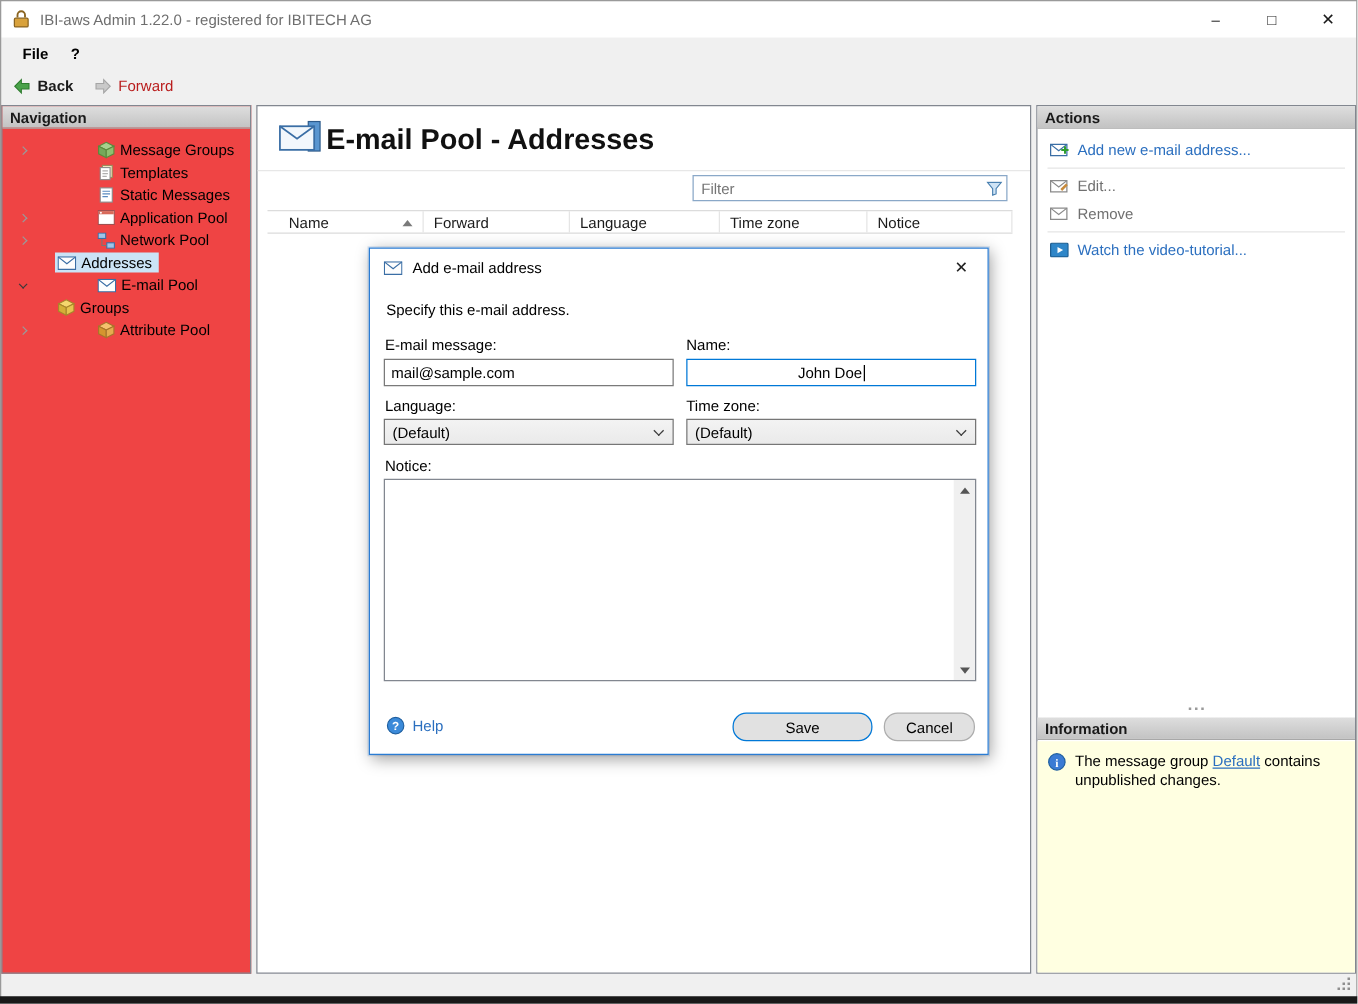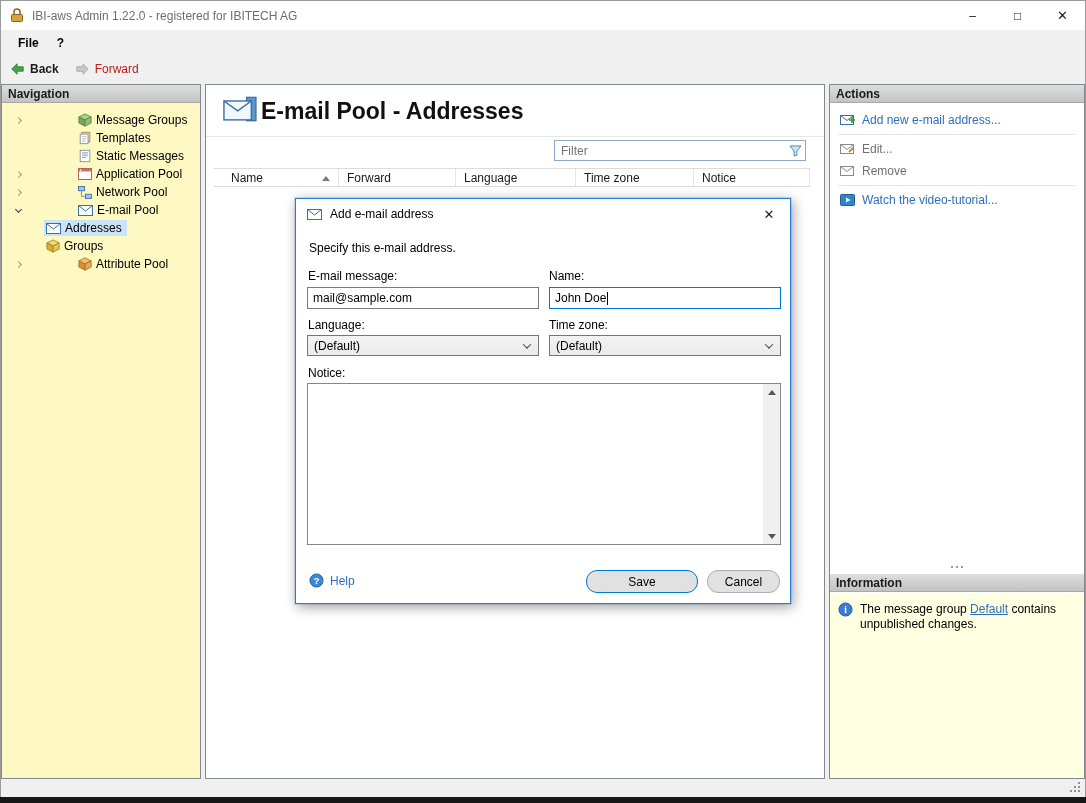--- a/index.html
+++ b/index.html
@@ -19,21 +19,21 @@
   
   .menubar { position:absolute; left:1px; top:30px; right:1px; height:25px; display:flex; align-items:center; padding-left:8px; }
   .menu-item { padding:3px 9px;font-weight:bold; }
   .toolbar { position:absolute; left:1px; top:55px; right:1px; height:28px; display:flex; align-items:center; padding-left:9px; gap:16px; }
   .tool-btn { display:flex; align-items:center; gap:5px; font-weight:700; color:#1a1a1a; }
   .tool-btn.disabled { color:#b91c1c; font-weight:400; }
 
   
   .panel-header { height:18px; background:linear-gradient(#dedede,#c3c3c3); border-bottom:1px solid #a8a8a8;
                   font-weight:700; color:#1a1a1a; padding:2px 6px; }
-  .nav-panel   { position:absolute; left:1px;  top:84px; width:200px; height:695px; background:#fef9c3; border:1px solid #828790; }
+  .nav-panel   { position:absolute; left:1px;  top:84px; width:200px; height:695px; background:#ef4444; border:1px solid #828790; }
   .center-panel{ position:absolute; left:205px; top:84px; width:620px; height:695px; background:#fff; border:1px solid #828790; }
   .right-panel { position:absolute; left:829px; top:84px; width:256px; height:695px; background:#fff; border:1px solid #828790; }
 
   
   .tree { padding-top:8px; }
   .tree-row { height:18px; display:flex; align-items:center; }
   .lvl0 { padding-left:6px;gap:48px; }
   .lvl1 { padding-left:42px; }
   .chev-box { width:20px; display:flex; justify-content:center; align-items:center; }
   .chev { width:5px; height:5px; border-right:1px solid #9a9a9a; border-bottom:1px solid #9a9a9a; transform:rotate(-45deg); }
@@ -210,40 +210,40 @@
       <span class="tree-item-inner">
         <svg class="ticon" width="14" height="13" viewBox="0 0 16 15">
             <rect x="0.5" y="0.5" width="7" height="5" fill="#9ec4e8" stroke="#3a6ea5"></rect>
             <rect x="8.5" y="9.5" width="7" height="5" fill="#9ec4e8" stroke="#3a6ea5"></rect>
             <path d="M4 6 V12 H8.5" stroke="#777" fill="none"></path>
           </svg>
         <span class="tree-label">Network Pool</span>
       </span>
     </div>
 
+    <div class="tree-row lvl1 selected">
+      <span class="tree-item-inner">
+        <svg class="ticon" width="15" height="11" viewBox="0 0 15 11">
+            <rect x="0.5" y="0.5" width="14" height="10" fill="#fdfdfd" stroke="#3a6ea5"></rect>
+            <path d="M0.5 0.5 L7.5 6 L14.5 0.5" fill="none" stroke="#3a6ea5"></path>
+          </svg>
+        <span class="tree-label">Addresses</span>
+      </span>
+    </div>
+
     <div class="tree-row lvl0">
       <span class="chev-box">
           <span class="chev expanded"></span>
         </span>
       <span class="tree-item-inner">
         <svg class="ticon" width="15" height="11" viewBox="0 0 15 11">
             <rect x="0.5" y="0.5" width="14" height="10" fill="#fdfdfd" stroke="#3a6ea5"></rect>
             <path d="M0.5 0.5 L7.5 6 L14.5 0.5" fill="none" stroke="#3a6ea5"></path>
           </svg>
         <span class="tree-label">E-mail Pool</span>
-      </span>
-    </div>
-
-    <div class="tree-row lvl1 selected">
-      <span class="tree-item-inner">
-        <svg class="ticon" width="15" height="11" viewBox="0 0 15 11">
-            <rect x="0.5" y="0.5" width="14" height="10" fill="#fdfdfd" stroke="#3a6ea5"></rect>
-            <path d="M0.5 0.5 L7.5 6 L14.5 0.5" fill="none" stroke="#3a6ea5"></path>
-          </svg>
-        <span class="tree-label">Addresses</span>
       </span>
     </div>
 
     <div class="tree-row lvl1">
       <span class="tree-item-inner">
         <svg class="ticon" width="14" height="14" viewBox="0 0 16 16">
             <polygon points="8,1 15,4.5 8,8 1,4.5" fill="#f5d76e" stroke="#a8862a"></polygon>
             <polygon points="1,4.5 8,8 8,15 1,11.5" fill="#d4af37" stroke="#a8862a"></polygon>
             <polygon points="15,4.5 8,8 8,15 15,11.5" fill="#e6c44f" stroke="#a8862a"></polygon>
           </svg>
@@ -368,21 +368,21 @@
     <span class="dialog-title-text">Add e-mail address</span>
     <span class="dialog-close">✕</span>
   </div>
 
   <div class="dlg-desc">Specify this e-mail address.</div>
 
   <span class="dlg-label" style="left:12px; top:70px;">E-mail message:</span>
   <span class="dlg-label" style="left:253px; top:70px;">Name:</span>
 
   <input class="dlg-input" style="left: 11px; top: 88px;" value="mail@sample.com">
-  <div class="dlg-field" style="left:253px; top:88px;">
+  <div class="dlg-field" style="left:253px; top:88px;justify-content:center;">
     <span>John Doe</span>
     <span class="caret"></span>
   </div>
 
   <span class="dlg-label" style="left:12px; top:119px;">Language:</span>
   <span class="dlg-label" style="left:253px; top:119px;">Time zone:</span>
 
   <div class="combo" style="left:11px; top:136px;">
     <span>(Default)</span>
     <span class="combo-arrow"></span>

